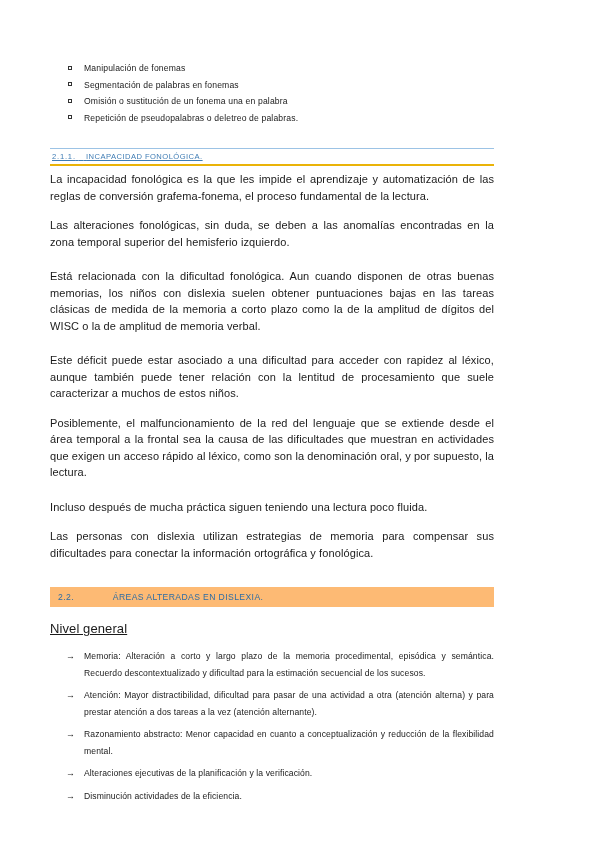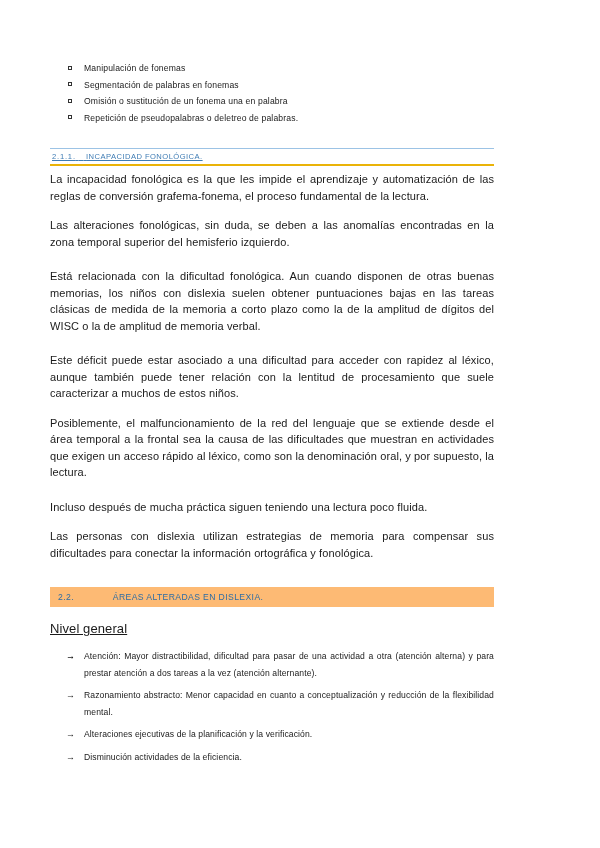--- a/index.html
+++ b/index.html
@@ -160,20 +160,21 @@
   <div class="sec2">
     <span class="n">2.2.</span>
     <span>ÁREAS ALTERADAS EN DISLEXIA.</span>
   </div>
 
   <div class="nivel">Nivel general</div>
 
   <ul class="arrow-list">
     <li>
       <span class="arrow-ic">→</span>
+      <span>Memoria: Alteración a corto y largo plazo de la memoria procedimental, episódica y semántica. Recuerdo descontextualizado y dificultad para la estimación secuencial de los sucesos.</span>
     </li>
     <li>
       <span class="arrow-ic">→</span>
       <span>Atención: Mayor distractibilidad, dificultad para pasar de una actividad a otra (atención alterna) y para prestar atención a dos tareas a la vez (atención alternante).</span>
     </li>
     <li>
       <span class="arrow-ic">→</span>
       <span>Razonamiento abstracto: Menor capacidad en cuanto a conceptualización y reducción de la flexibilidad mental.</span>
     </li>
     <li>

